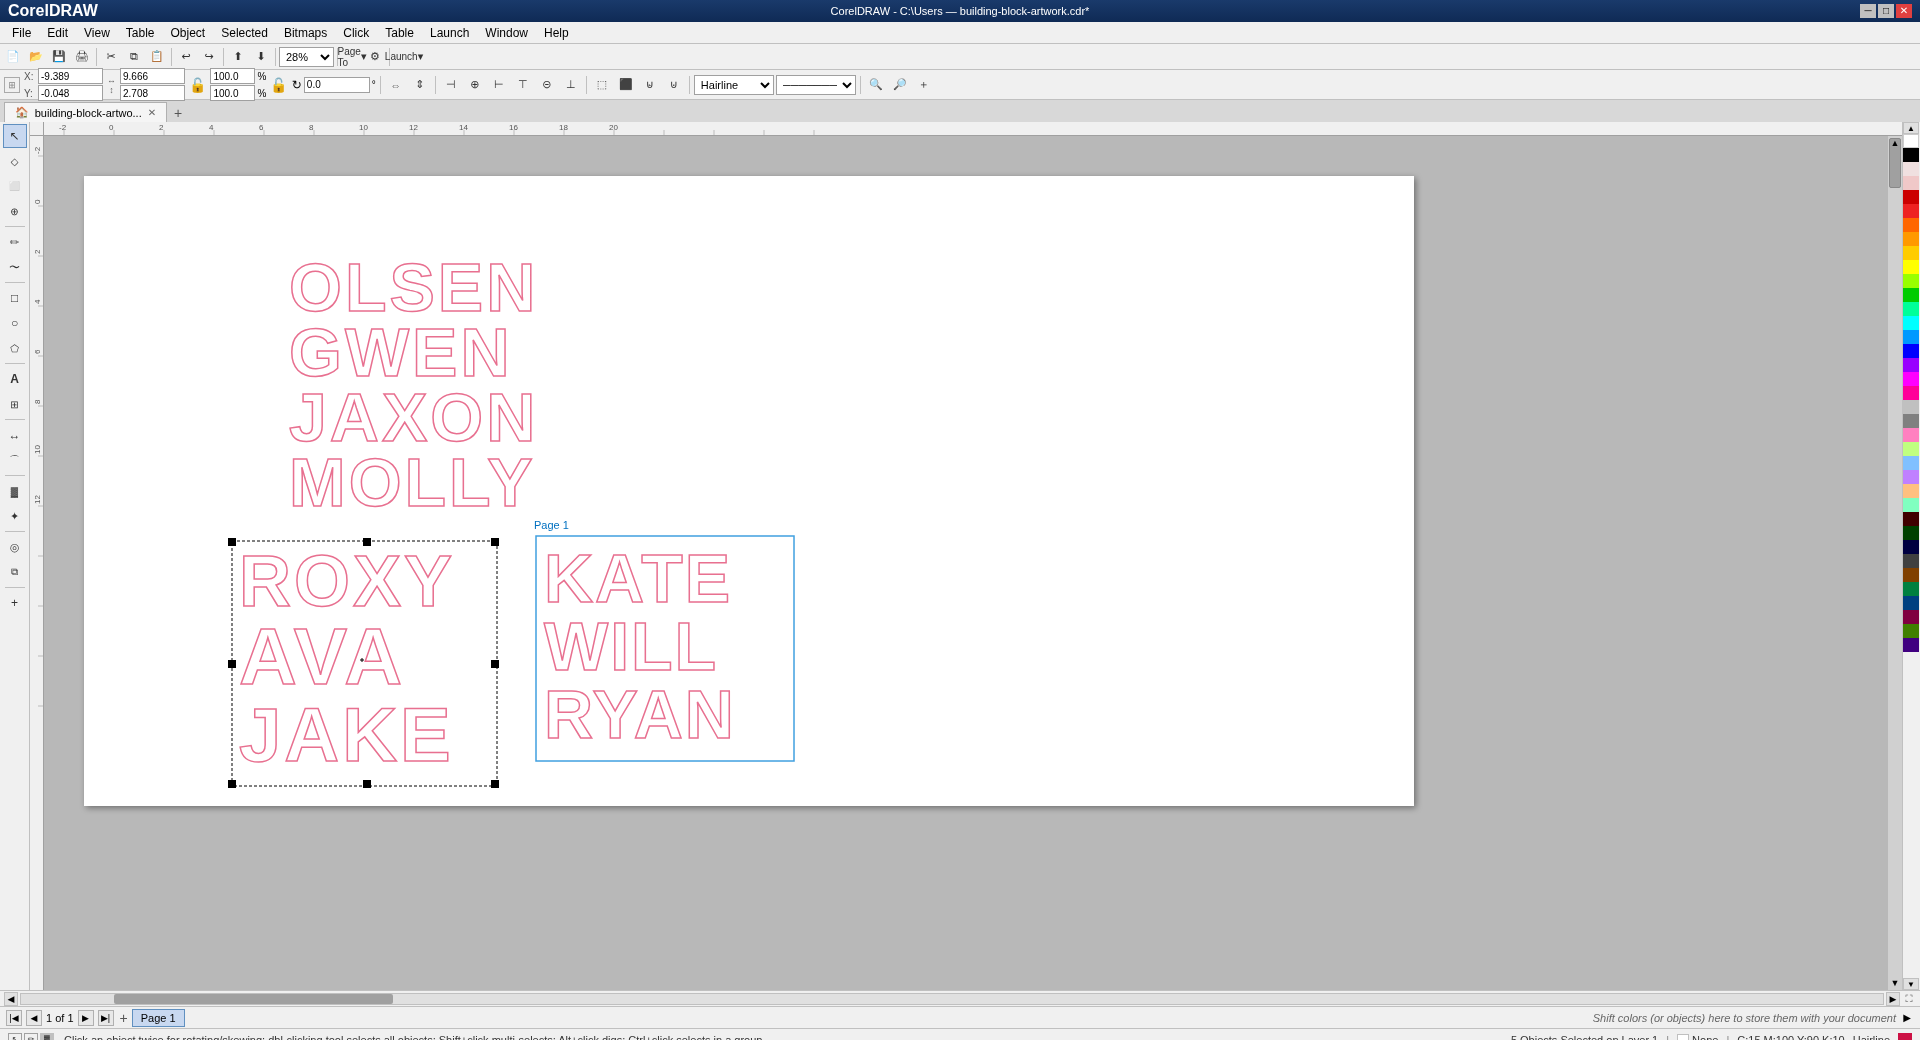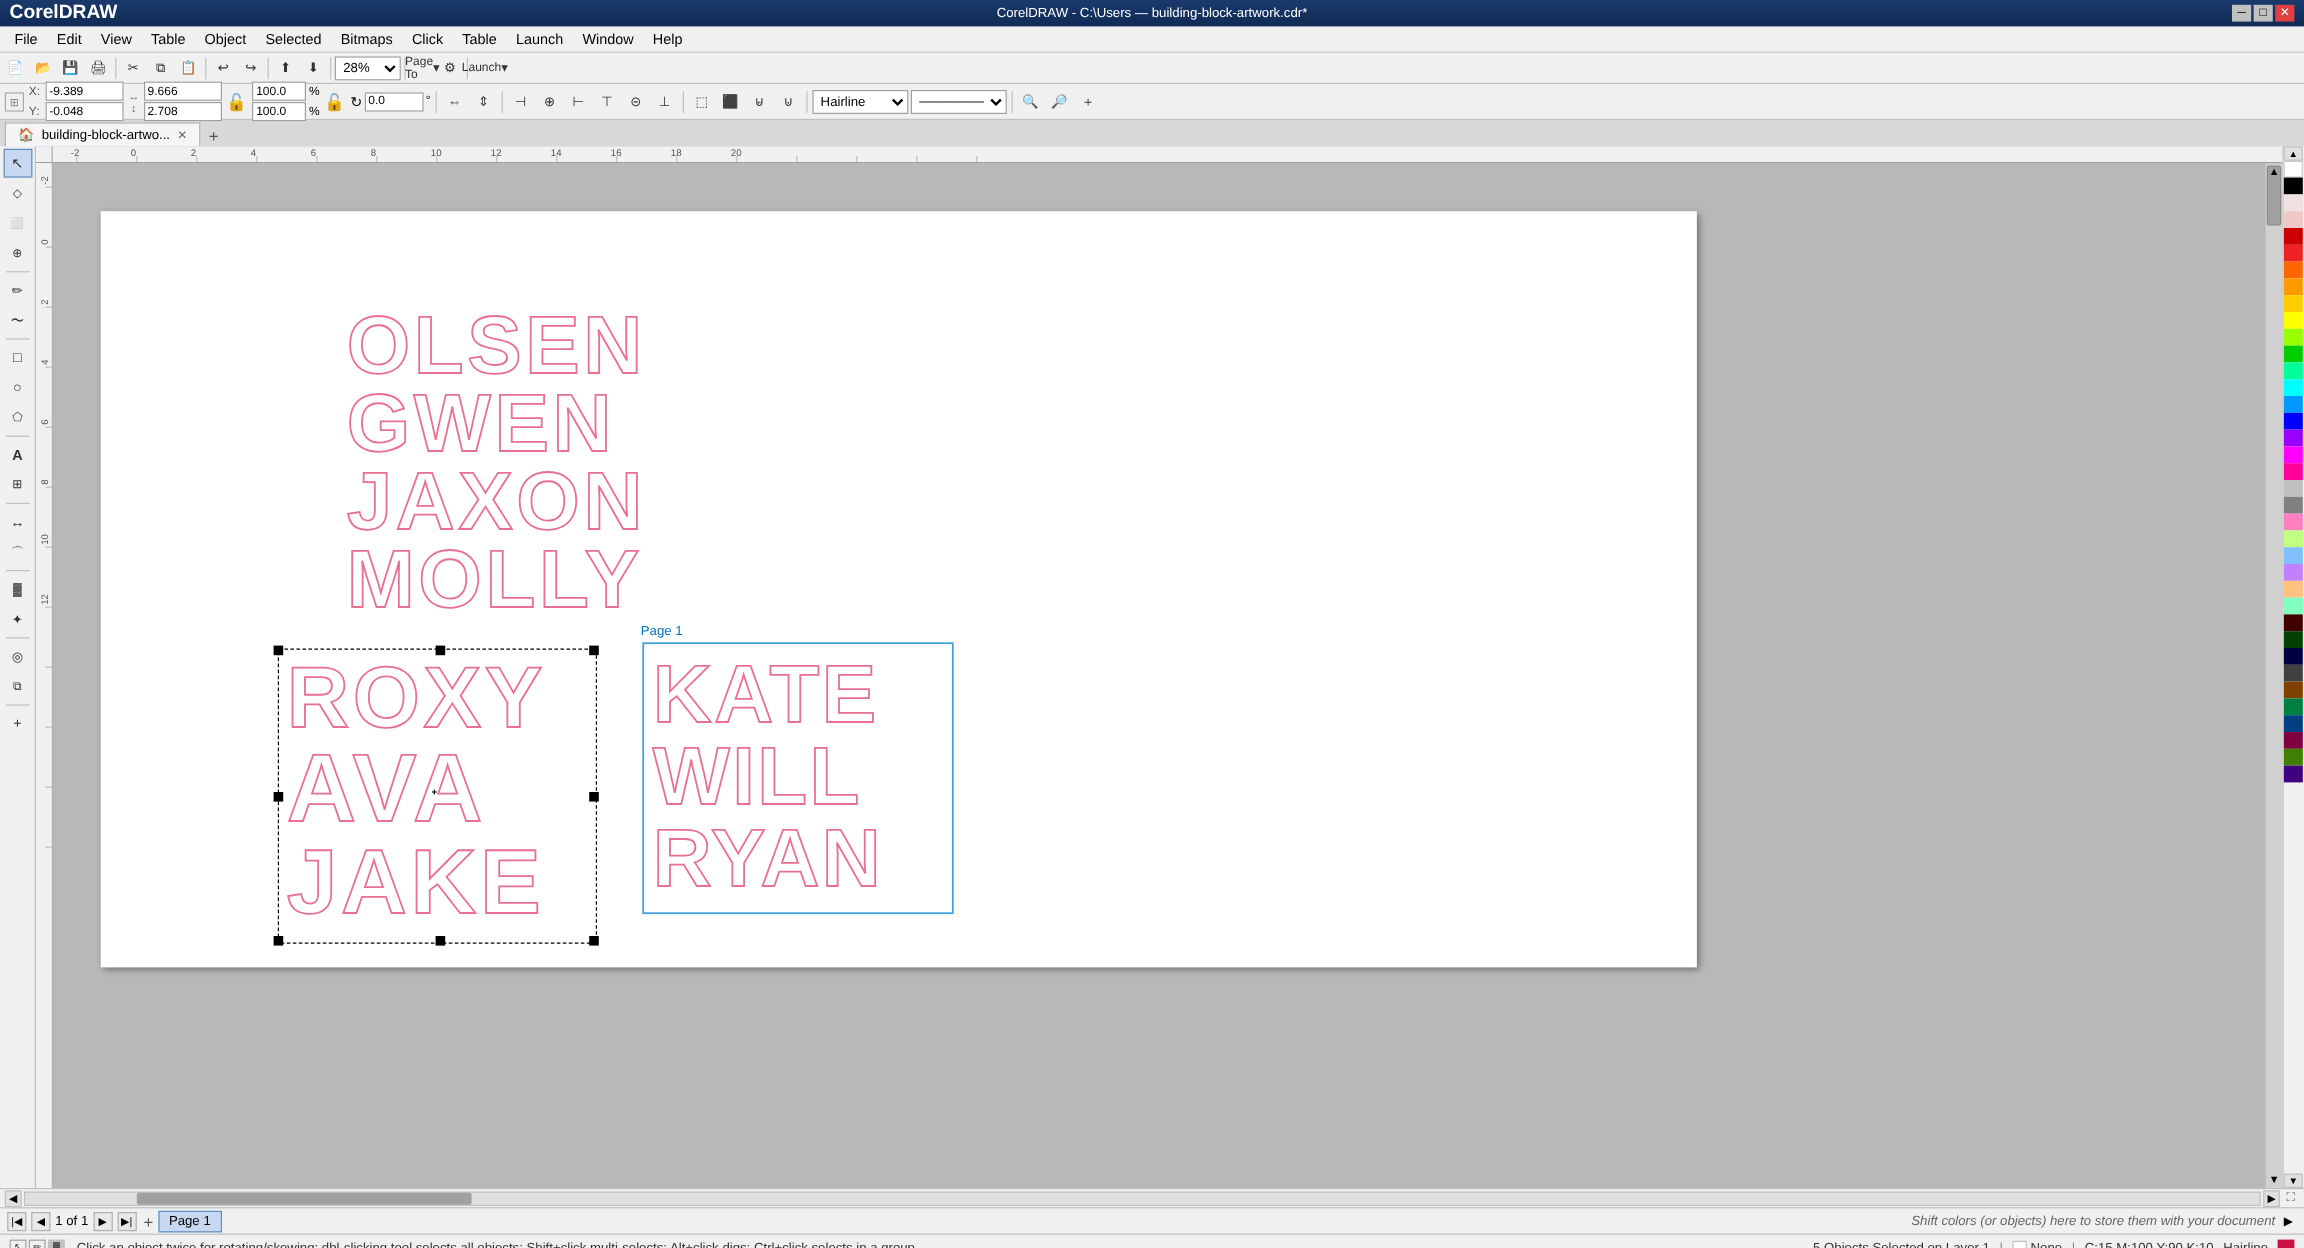--- a/index.html
+++ b/index.html
@@ -284,21 +284,21 @@
     <div class="coord-row">
       <input class="small-input" style="width: 45px;" value="100.0 ">
       <span style="font-size:10px;">%</span>
     </div>
   </div>
 
   <div style="font-size:14px; color:#888; margin:0 2px;">🔓</div>
 
   <div style="display:flex; align-items:center; gap:2px;">
     <span style="font-size:12px;">↻</span>
-    <input class="small-input" style="width: 49px;" value="0.0 ">
+    <input class="small-input" style="width: 66px;" value="0.0 ">
     <span style="font-size:10px;">°</span>
   </div>
   <div class="tb-sep"></div>
 
   <div class="tb-btn">⇔</div>
   <div class="tb-btn">⇕</div>
   <div class="tb-sep"></div>
 
   <div class="tb-btn">⊣</div>
   <div class="tb-btn">⊕</div>

